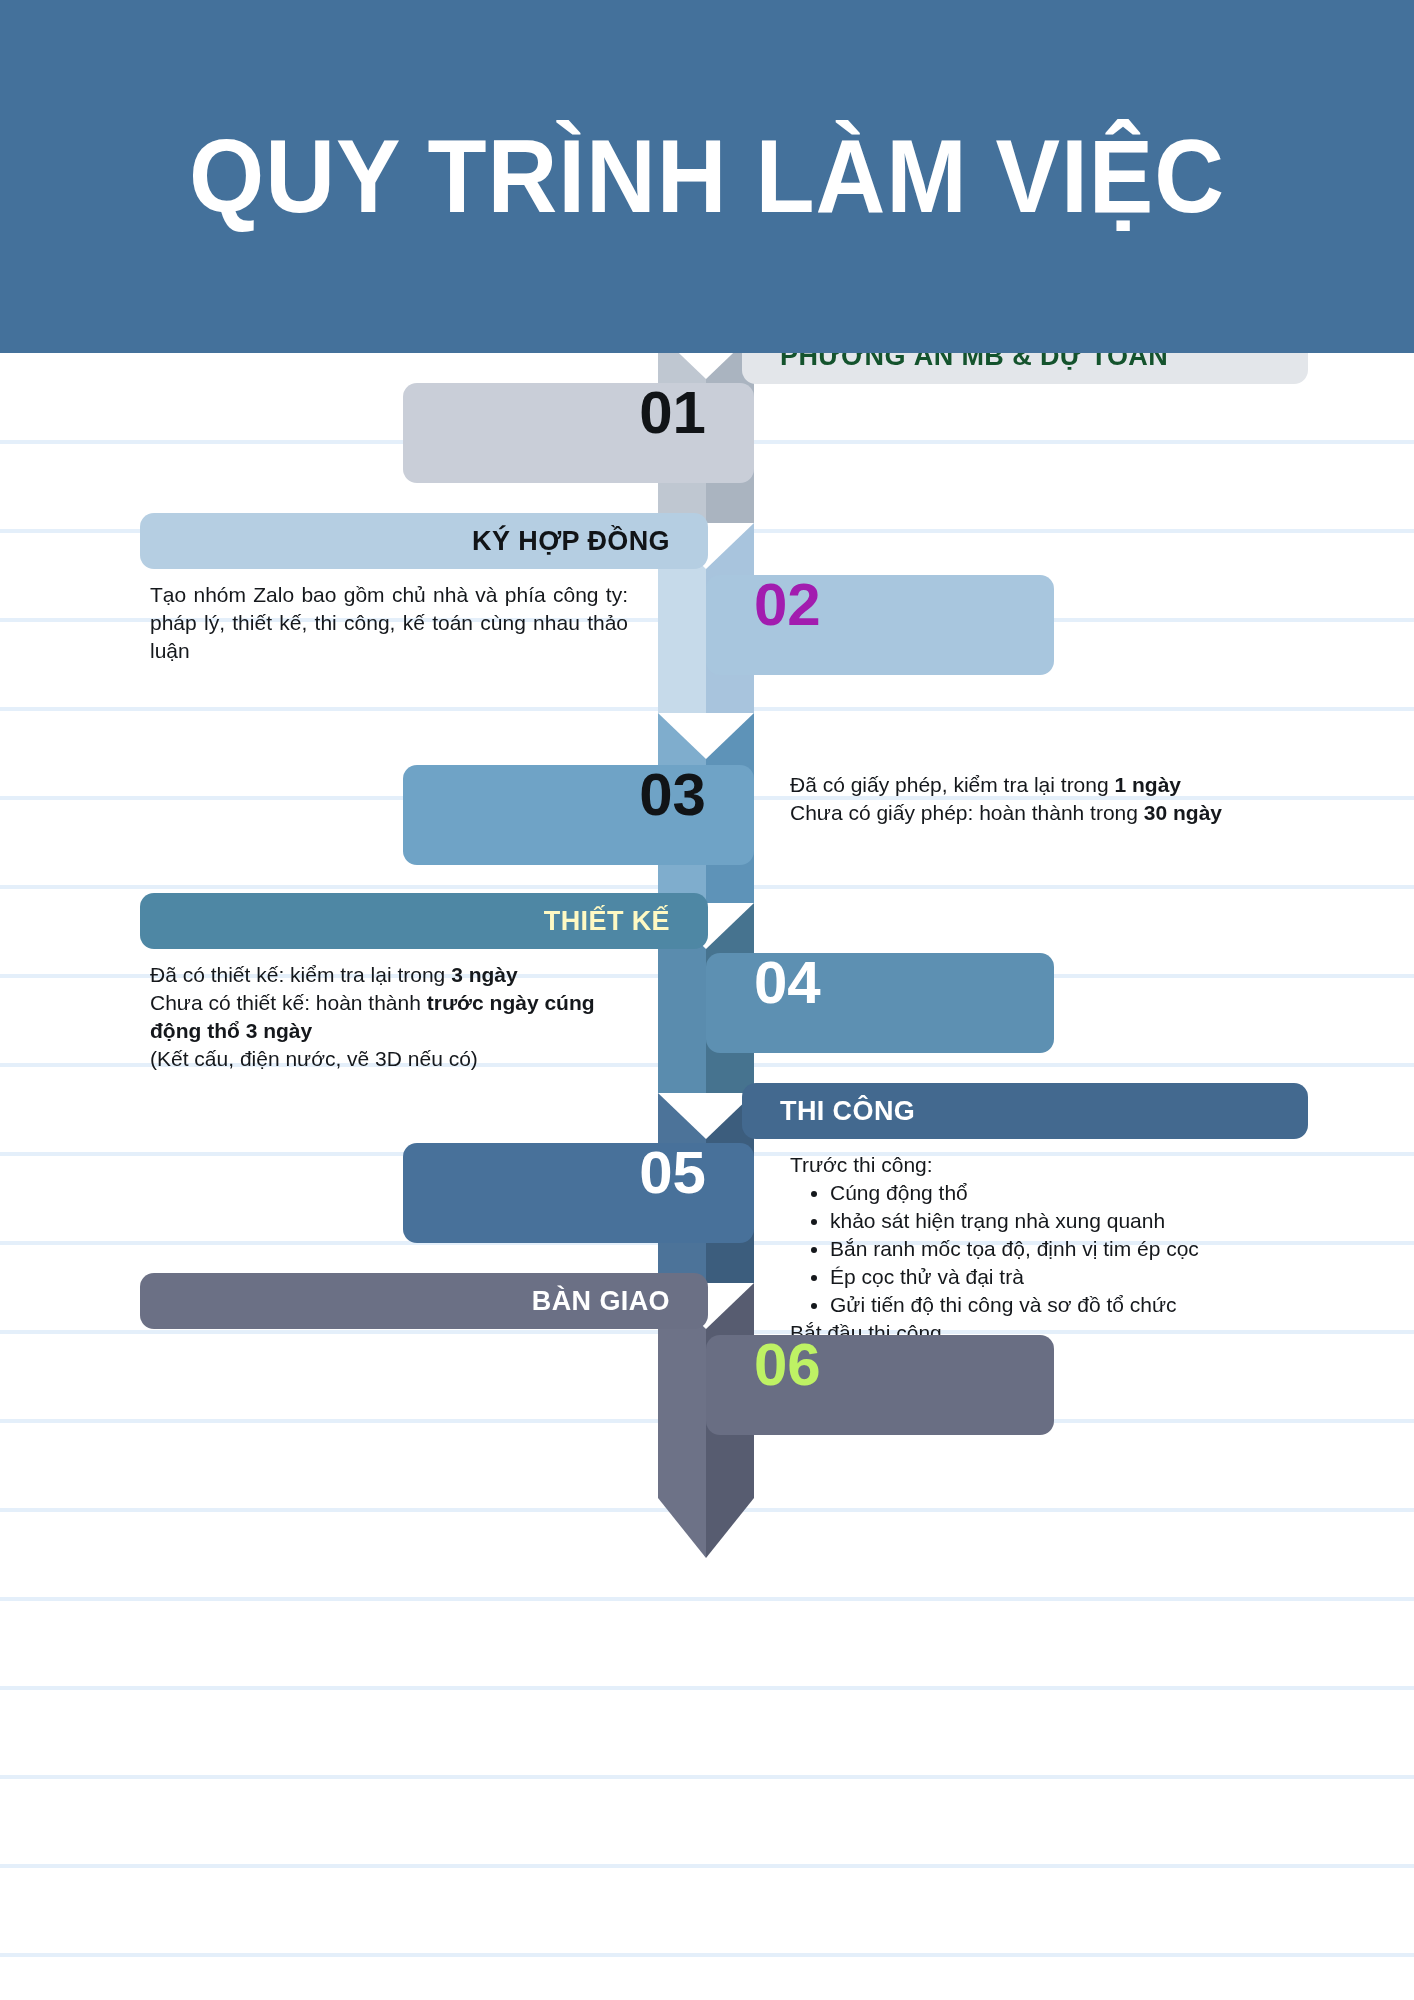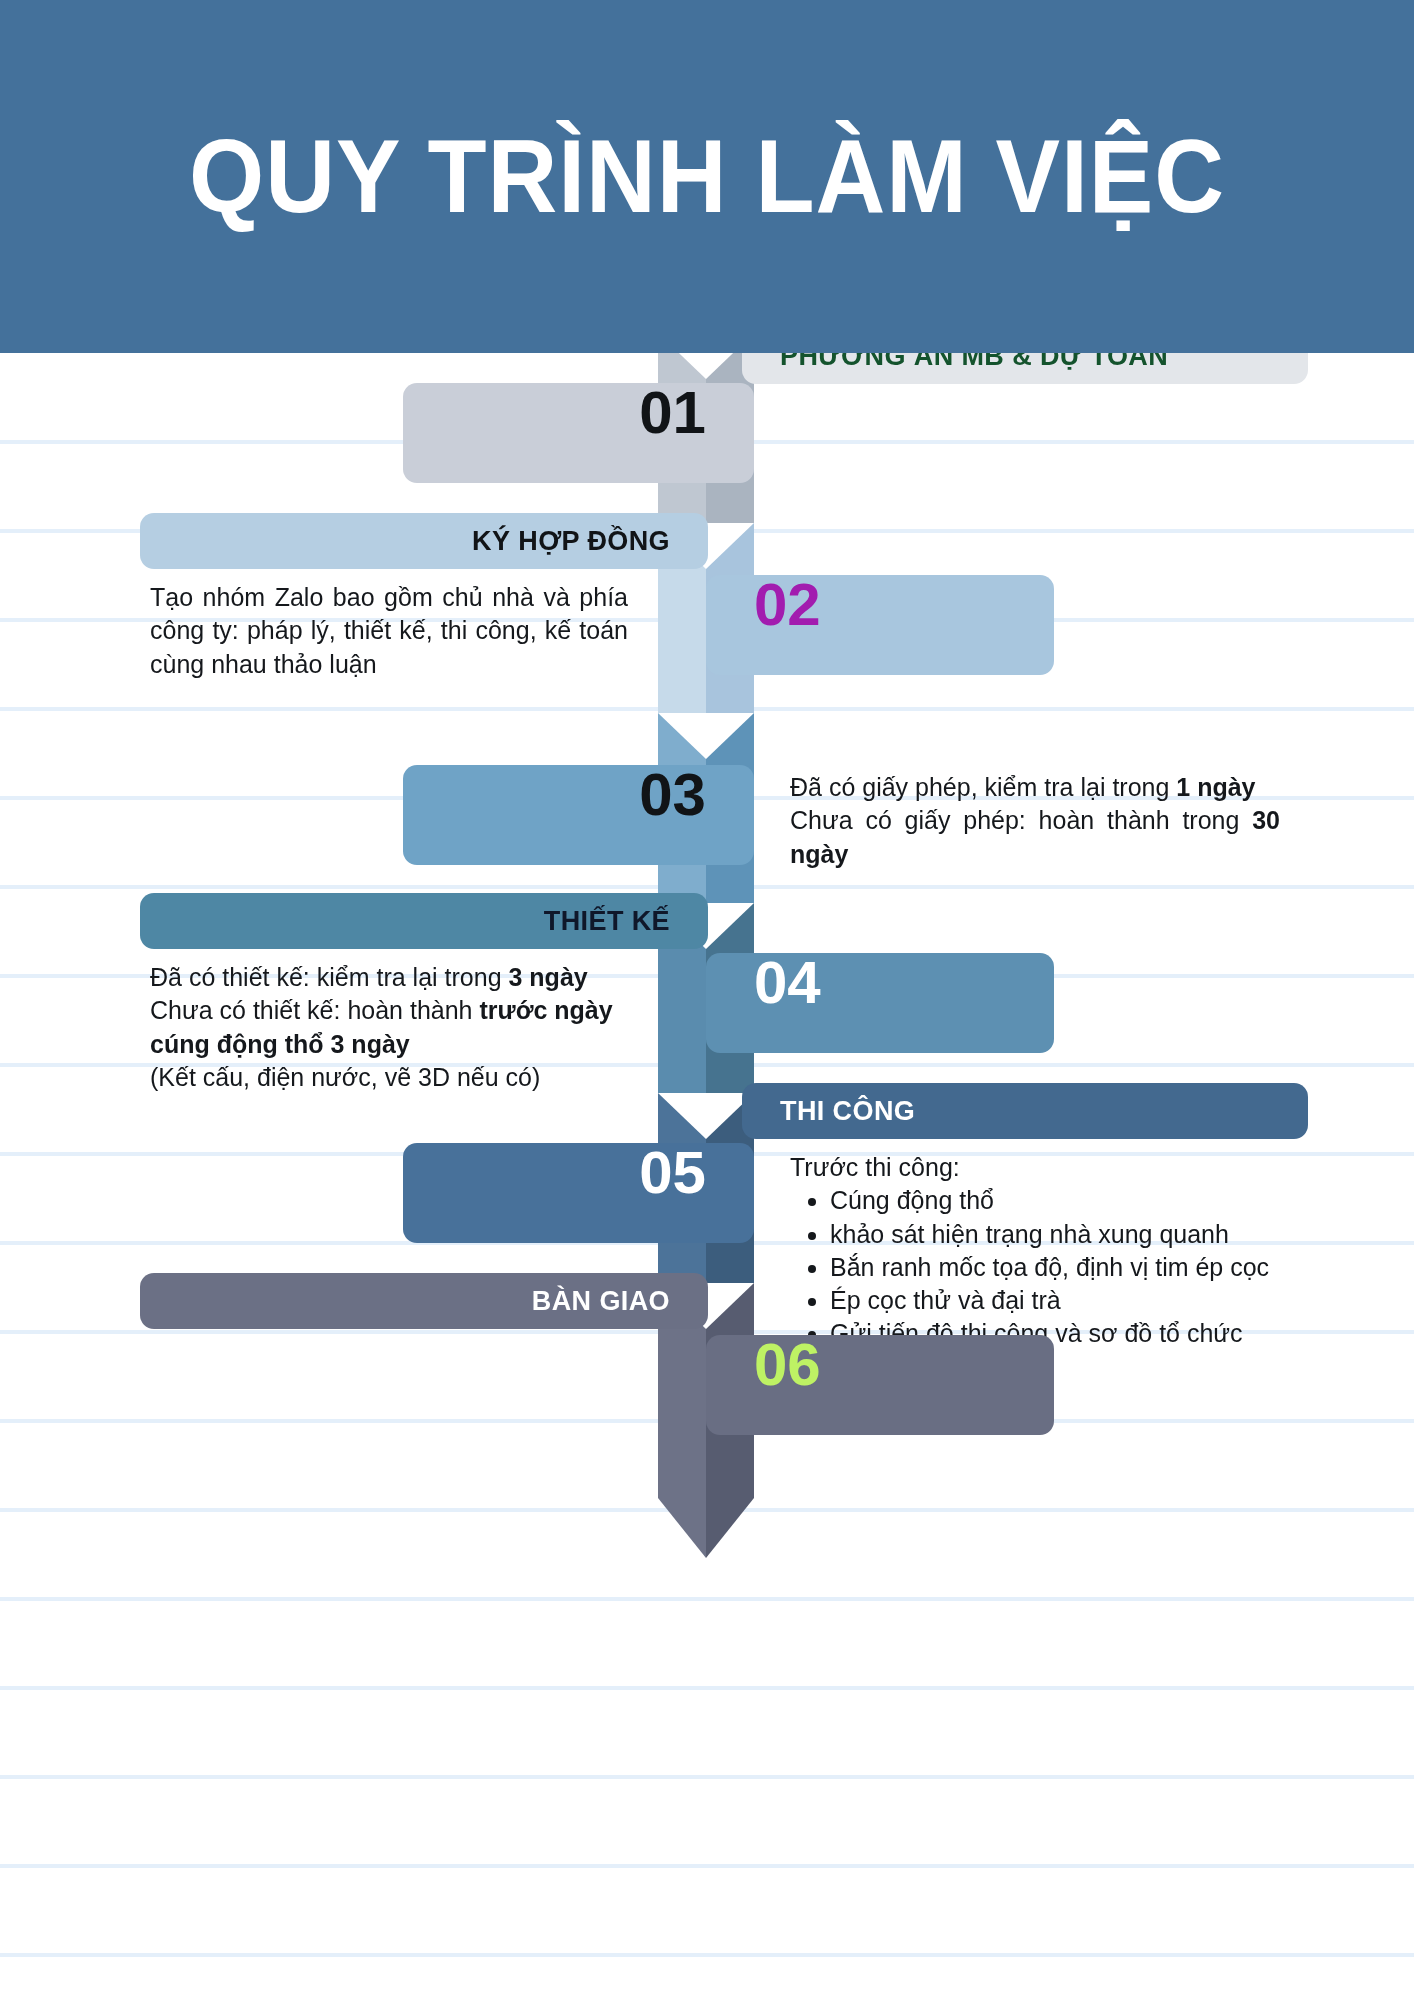--- a/index.html
+++ b/index.html
@@ -65,21 +65,21 @@
     display:flex;align-items:center;
     font-size:27px;font-weight:700;letter-spacing:0.4px;
     z-index:4;
   }
   .label-box.align-left{justify-content:flex-start;padding-left:38px;}
   .label-box.align-right{justify-content:flex-end;padding-right:38px;}
 
   
   .body-text{
     position:absolute;z-index:4;color:#15181c;
-    font-size:25px;line-height:1.33;
+    font-size:21px;line-height:1.33;
     font-family:"Liberation Sans","DejaVu Sans",sans-serif;
   }
   .body-text.justify{text-align:justify;}
   .body-text b{font-weight:700;}
   .body-text ul{margin:0;padding:0 0 0 40px;list-style:disc;}
   .body-text ul li{margin:0;padding:0;}
 </style>
 </head>
 <body>
 
@@ -142,21 +142,21 @@
     </div>
     <div class="body-text justify" style="left: 790px; width: 490px; top: 418px;">Đã có giấy phép, kiểm tra lại trong <b>1 ngày</b><br>Chưa có giấy phép: hoàn thành trong <b>30 ngày</b></div>
     <div class="arrow-seg" style="top: 550px; height: 200px;">
       <div class="arrow-left" style="background: rgb(90, 140, 174);"></div>
       <div class="arrow-right" style="background: rgb(70, 115, 143);"></div>
     </div>
     <div class="arrow-notch" style="top: 550px;"></div>
     <div class="num-box right-side" style="top: 600px; background: rgb(93, 144, 178); color: rgb(255, 255, 255); left: 706px; width: 300px;">
       <span>04</span>
     </div>
-    <div class="label-box align-right" style="top: 540px; background: rgb(78, 135, 164); color: #0f172a; left: 140px; width: 530px; align-items: center;">
+    <div class="label-box align-right" style="top: 540px; background: rgb(78, 135, 164); color: #fef9c3; left: 140px; width: 530px; align-items: center;">
       <span>THIẾT KẾ</span>
     </div>
     <div class="body-text" style="left: 150px; width: 478px; top: 608px;">Đã có thiết kế: kiểm tra lại trong <b>3 ngày</b><br>Chưa có thiết kế: hoàn thành <b>trước ngày cúng động thổ 3 ngày</b><br>(Kết cấu, điện nước, vẽ 3D nếu có)</div>
     <div class="arrow-seg" style="top: 740px; height: 200px;">
       <div class="arrow-left" style="background: rgb(76, 115, 153);"></div>
       <div class="arrow-right" style="background: rgb(60, 93, 125);"></div>
     </div>
     <div class="arrow-notch" style="top: 740px;"></div>
     <div class="num-box left-side" style="top: 790px; background: rgb(72, 113, 154); color: rgb(255, 255, 255); left: 403px; width: 303px;">
       <span>05</span>

